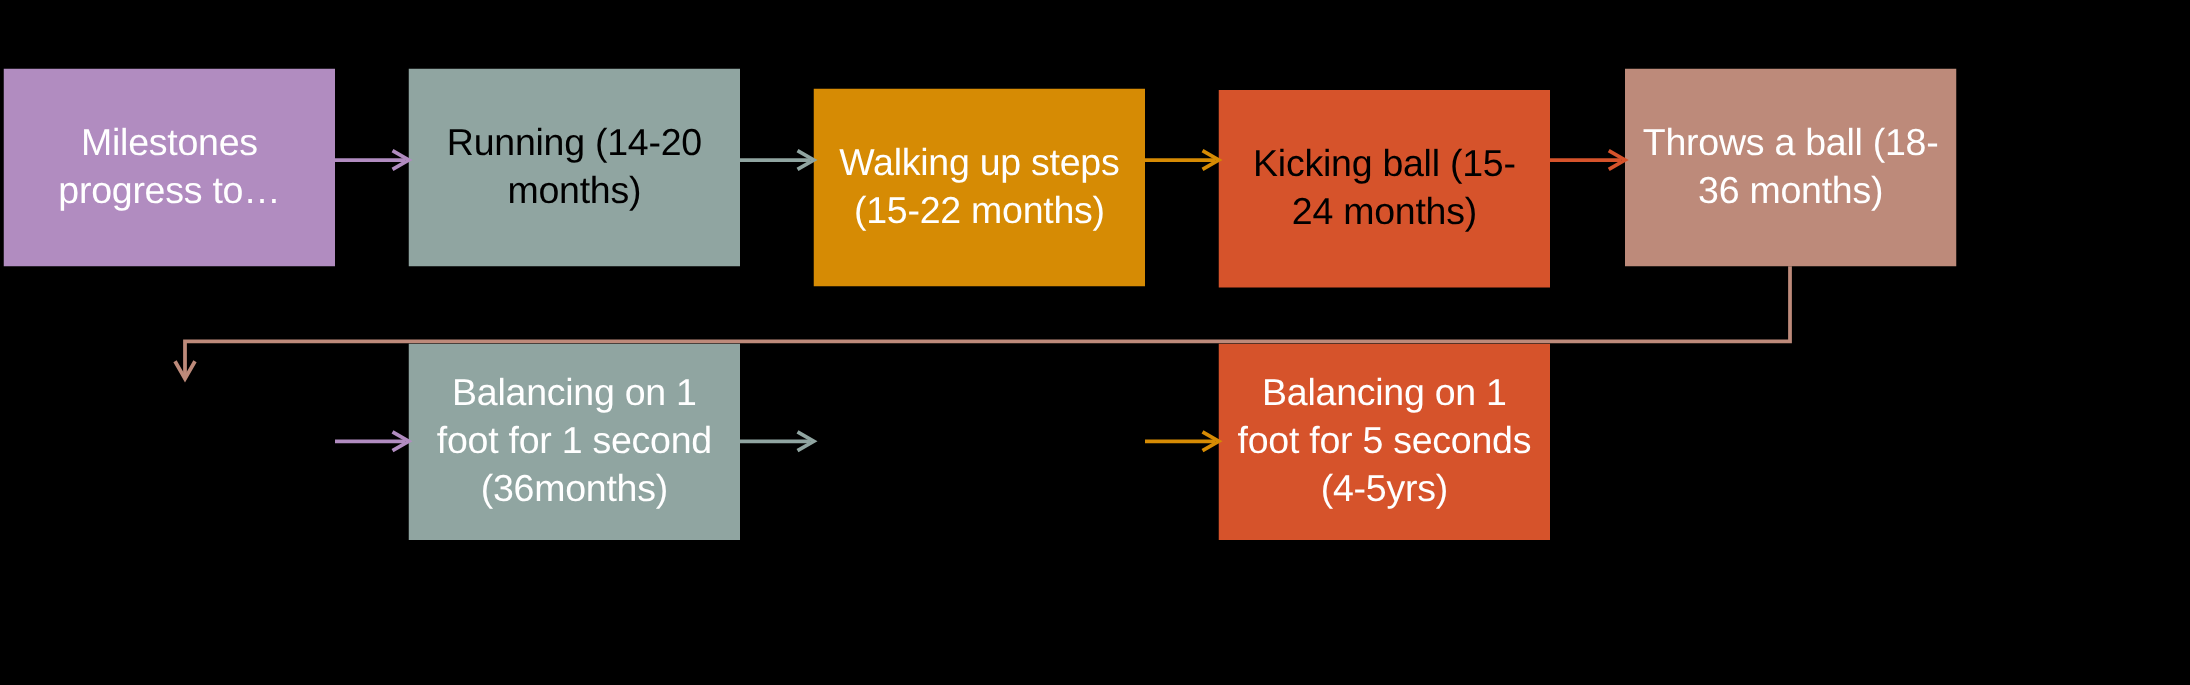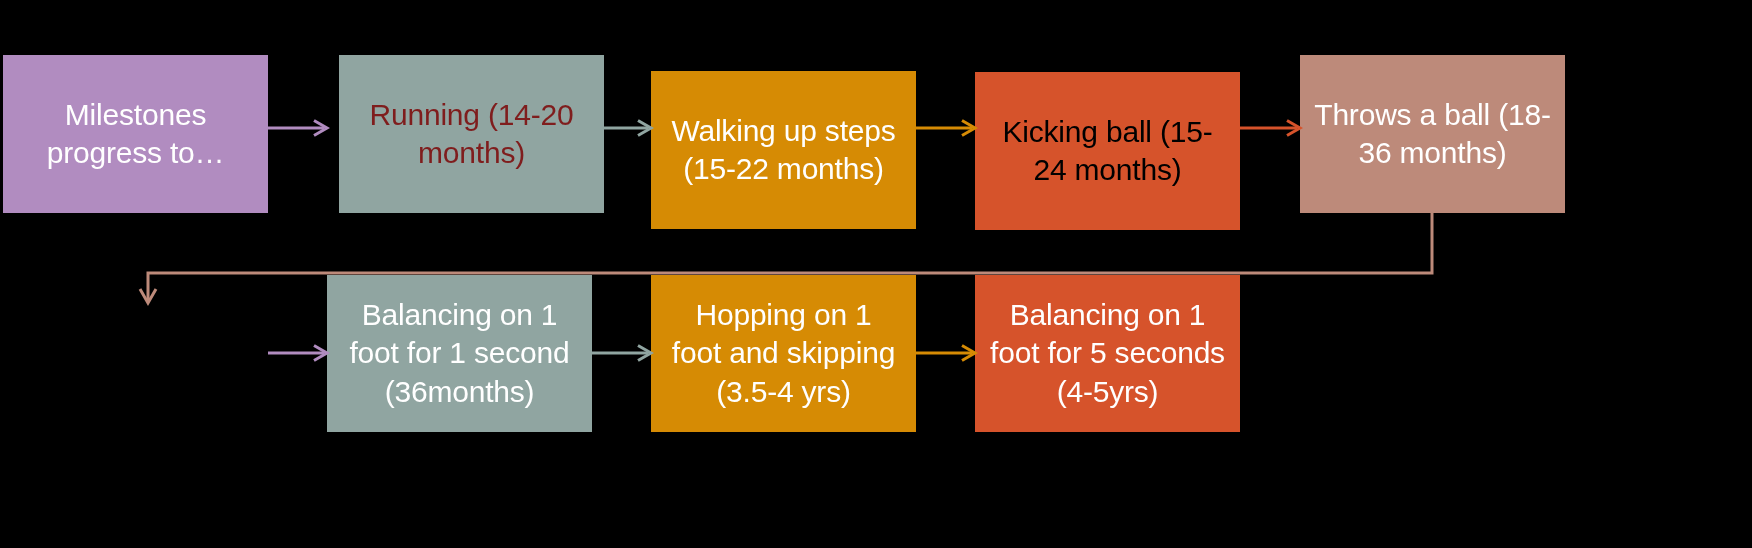--- a/index.html
+++ b/index.html
@@ -45,45 +45,40 @@
   }
 </style>
 </head>
 <body>
 
 <div id="canvas" style="background: rgb(0, 0, 0);">
     <div class="node" style="left: 3px; top: 55px; width: 265px; height: 158px; background: rgb(177, 140, 192); color: rgb(255, 255, 255);">
       <span class="node-text">Milestones
 progress to…</span>
     </div>
-    <div class="node" style="left: 327px; top: 55px; width: 265px; height: 158px; background: rgb(144, 165, 161); color: #7f1d1d; margin-left: 12px;">
+    <div class="node" style="left: 327px; top: 55px; width: 265px; height: 158px; background: rgb(144, 165, 161); color: #000000;">
       <span class="node-text">Running (14-20
 months)</span>
     </div>
     <div class="node" style="left: 651px; top: 55px; width: 265px; height: 158px; background: rgb(214, 139, 4); color: rgb(255, 255, 255); margin-top: 16px;">
       <span class="node-text">Walking up steps
 (15-22 months)</span>
     </div>
     <div class="node" style="left: 975px; top: 72px; width: 265px; height: 158px; background: rgb(214, 83, 43); color: #000000;">
       <span class="node-text">Kicking ball (15-
 24 months)</span>
     </div>
     <div class="node" style="left: 1300px; top: 55px; width: 265px; height: 158px; background: rgb(189, 138, 122); color: rgb(255, 255, 255); justify-content: flex-end;">
       <span class="node-text">Throws a ball (18-
 36 months)</span>
     </div>
     <div class="node" style="left: 327px; top: 275px; width: 265px; height: 157px; background: rgb(144, 165, 161); color: rgb(255, 255, 255);">
       <span class="node-text">Balancing on 1
 foot for 1 second
 (36months)</span>
-    </div>
-    <div class="node" style="left: 651px; top: 275px; width: 265px; height: 157px; background: rgb(214, 139, 4); color: rgb(255, 255, 255);">
-      <span class="node-text">Hopping on 1
-foot and skipping
-(3.5-4 yrs)</span>
     </div>
     <div class="node" style="left: 975px; top: 275px; width: 265px; height: 157px; background: rgb(214, 83, 43); color: rgb(255, 255, 255);">
       <span class="node-text">Balancing on 1
 foot for 5 seconds
 (4-5yrs)</span>
     </div>
     <div class="connector" style="left: 268px; top: 116px; width: 59px; height: 24px;">
       <svg width="59" height="24" viewBox="0 0 59 24">
         <path d="M 0 12 L 56 12" stroke="#b18cc0" stroke-width="3" fill="none"></path>
         <path d="M 46 4.5 L 59 12 L 46 19.5" stroke="#b18cc0" stroke-width="3" stroke-linecap="butt" stroke-linejoin="miter" fill="none"></path>

